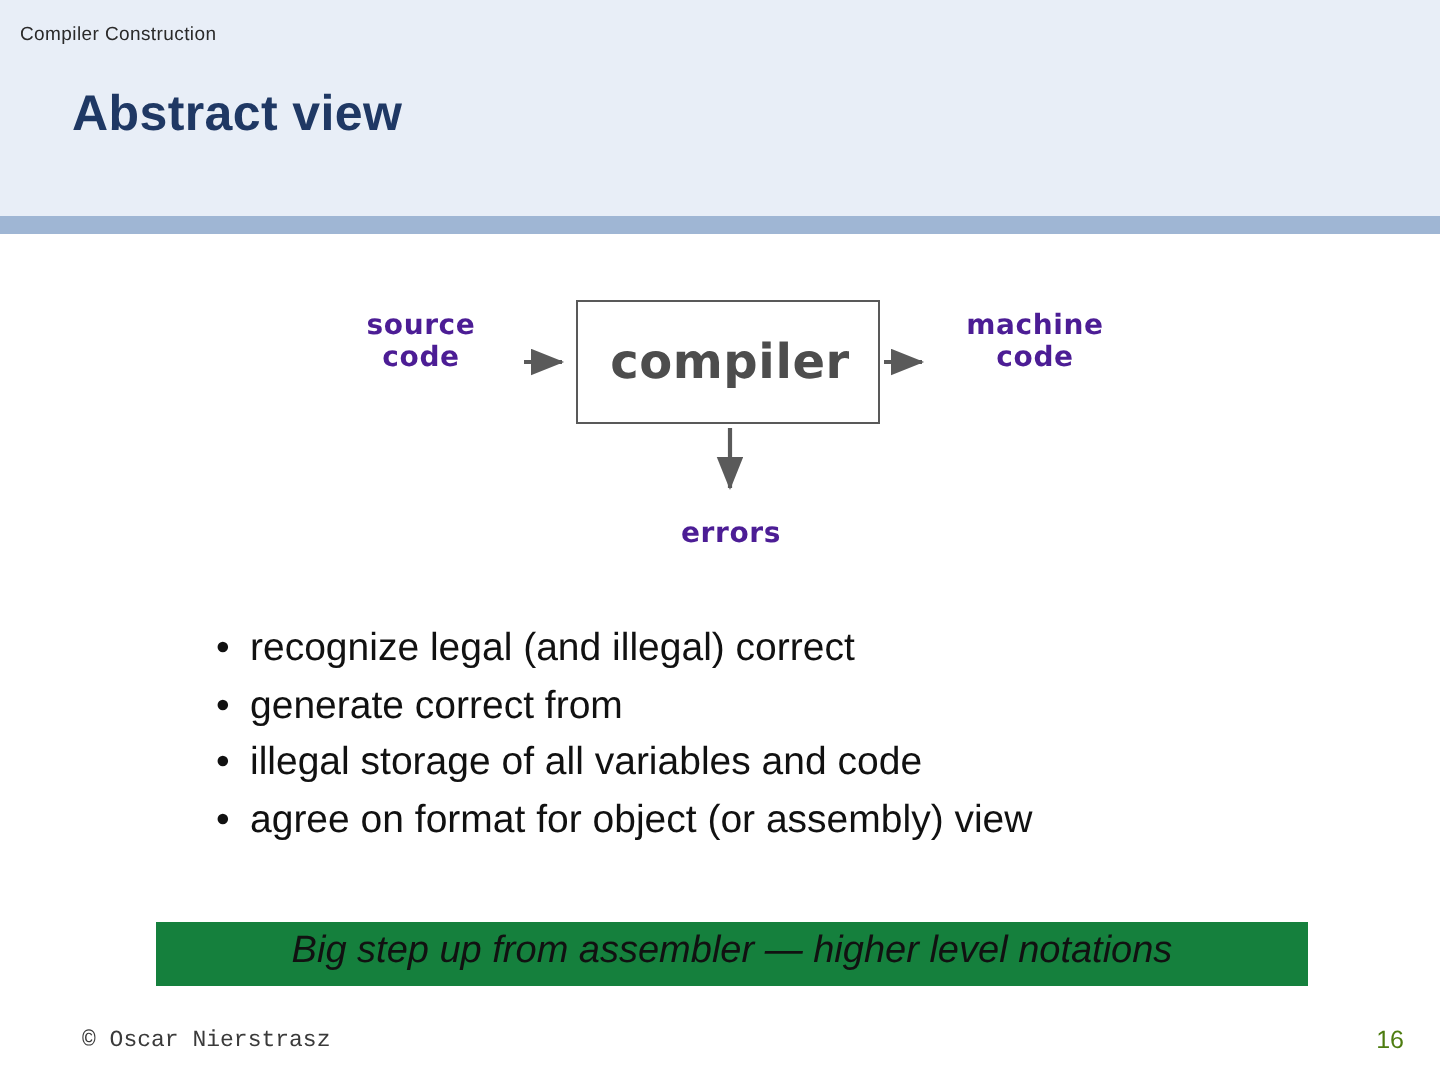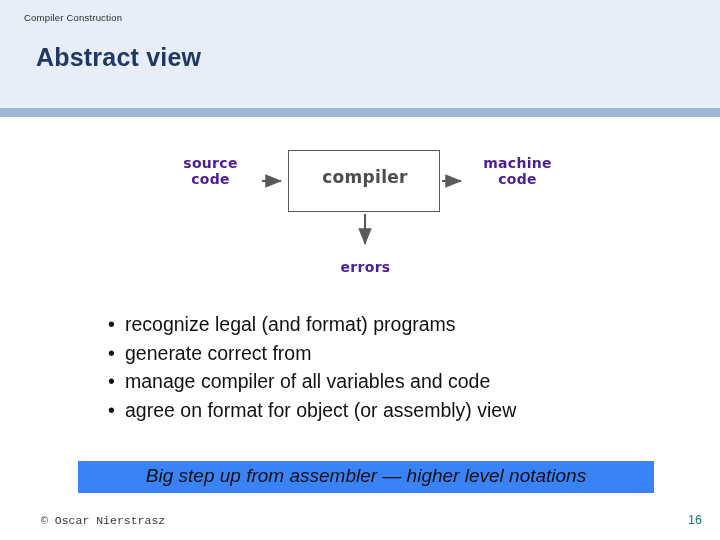--- a/index.html
+++ b/index.html
@@ -32,21 +32,21 @@
   .header-rule {
     position: absolute;
     left: 0;
     top: 108px;
     width: 720px;
     height: 9px;
     background: #9fb6d4;
   }
   .course-label {
     position: absolute;
-    left: 24px;
+    left: 10px;
     top: 12px;
     font-size: 9.5px;
     color: #2a2a2a;
     letter-spacing: 0.2px;
     white-space: nowrap;
   }
   .slide-title {
     position: absolute;
     left: 36px;
     top: 43px;
@@ -100,21 +100,21 @@
     background: #ffffff;
     box-sizing: border-box;
   }
   .box-compiler-text {
     position: absolute;
     left: 0;
     top: 16px;
     width: 152px;
     text-align: center;
     font-family: "DejaVu Sans", sans-serif;
-    font-size: 17px;
+    font-size: 24px;
     font-weight: bold;
     color: #4d4d4d;
     letter-spacing: 0.3px;
   }
   .arrow-svg {
     position: absolute;
     left: 0;
     top: 0;
     width: 430px;
     height: 155px;
@@ -137,21 +137,21 @@
     display: inline-block;
     width: 17px;
   }
   
   .highlight {
     position: absolute;
     left: 78px;
     top: 461px;
     width: 576px;
     height: 32px;
-    background: #3b82f6;
+    background: #15803d;
   }
   .highlight-text {
     position: absolute;
     left: 0;
     top: 4px;
     width: 576px;
     text-align: center;
     font-size: 19px;
     font-style: italic;
     color: #111111;
@@ -165,21 +165,21 @@
     font-size: 11.5px;
     color: #3a3a3a;
     white-space: nowrap;
     font-family: Liberation Mono, monospace;
   }
   .footer-pagenum {
     position: absolute;
     right: 18px;
     top: 513px;
     font-size: 12.5px;
-    color: #0f766e;
+    color: #4d7c0f;
   }
 </style>
 </head>
 <body>
 
 <div class="slide">
 
   <div class="header-band"></div>
   <div class="header-rule"></div>
 
@@ -203,23 +203,23 @@
 
     <div class="box-compiler">
       <div class="box-compiler-text">compiler</div>
     </div>
 
     <div class="diag-label mach-label">machine<br>code</div>
     <div class="diag-label err-label">errors</div>
   </div>
 
   <div class="bullets">
-    <div class="bullet"><span class="dot">•</span><span>recognize legal (and format) programs</span></div>
+    <div class="bullet"><span class="dot">•</span><span>recognize legal (and illegal) correct</span></div>
     <div class="bullet"><span class="dot">•</span><span>generate correct from</span></div>
-    <div class="bullet"><span class="dot">•</span><span>manage compiler of all variables and code</span></div>
+    <div class="bullet"><span class="dot">•</span><span>illegal storage of all variables and code</span></div>
     <div class="bullet"><span class="dot">•</span><span>agree on format for object (or assembly) view</span></div>
   </div>
 
   <div class="highlight">
     <div class="highlight-text">Big step up from assembler — higher level notations</div>
   </div>
 
   <div class="footer-copyright">© Oscar Nierstrasz</div>
   <div class="footer-pagenum">16</div>
 

